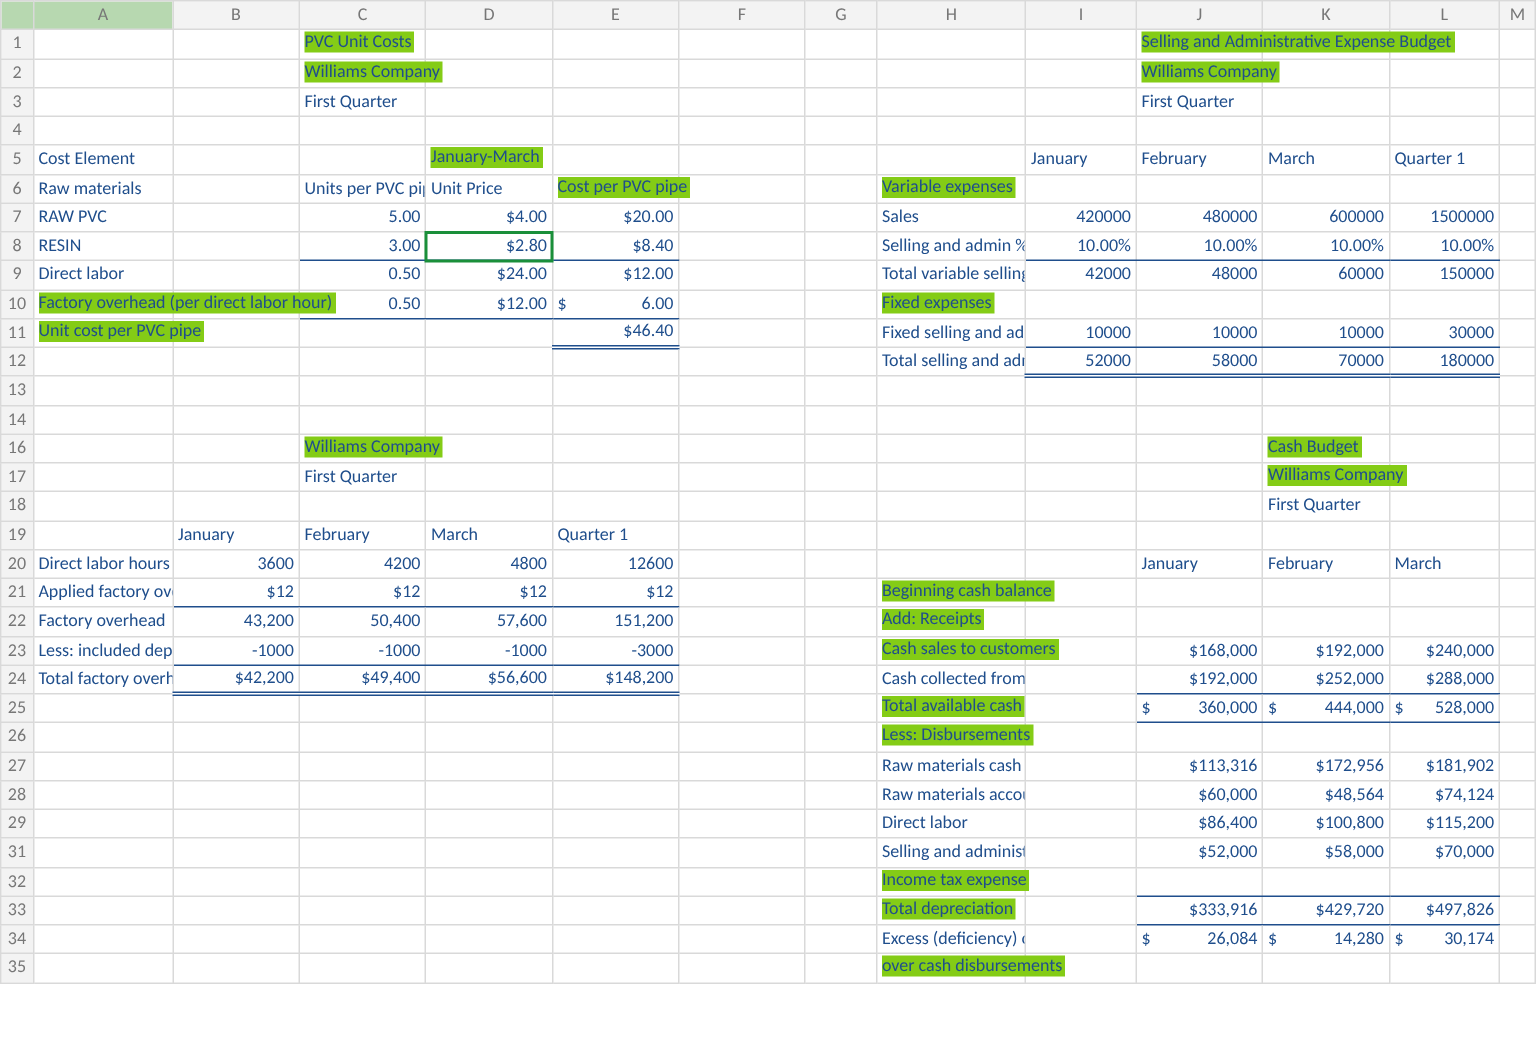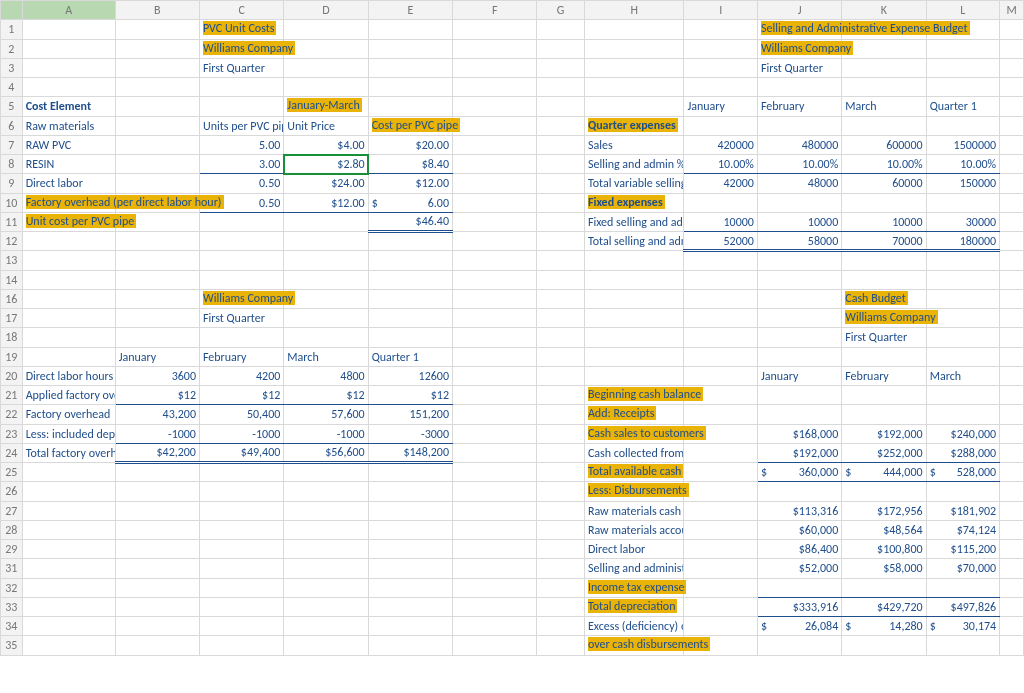--- a/index.html
+++ b/index.html
@@ -7,28 +7,28 @@
   table{border-collapse:collapse;table-layout:fixed;width:1024px}
   col.rh{width:20px}
   col.cA{width:86px}col.cB{width:78px}col.cC{width:78px}col.cD{width:78px}
   col.cE{width:78px}col.cF{width:78px}col.cG{width:44px}col.cH{width:92px}
   col.cI{width:68px}col.cJ{width:78px}col.cK{width:78px}col.cL{width:68px}
   col.cM{width:22px}
   td,th{border:1px solid #d9d9d9;height:19.25px;padding:0 3px;overflow:visible;white-space:nowrap;vertical-align:middle}
   th{background:#f3f3f3;color:#777;font-weight:normal;text-align:center}
   th.sel{background:#b7d8b0}
   .r{text-align:right}
-  .b{font-weight:bold}
+  .b{font-weight:normal}
   .ind1{}
   .ub{border-bottom:1px solid #1f4e8c}
   .dbl{border-bottom:3px double #1f4e8c}
   .clip{overflow:hidden;text-overflow:clip}
   .active{outline:2px solid #1a8f3a;outline-offset:-1px;position:relative;z-index:2}
   .spill{position:relative}
-  .spill>span{position:absolute;left:3px;top:1px;white-space:nowrap;background:#eab308;padding-right:2px}
+  .spill>span{position:absolute;left:3px;top:1px;white-space:nowrap;background:#84cc16;padding-right:2px}
 </style>
 </head>
 <body>
 
 <table>
 <colgroup>
   <col class="rh">
       <col class="cA">
       <col class="cB">
       <col class="cC">
@@ -161,21 +161,21 @@
 <td>Raw materials</td>
         <td></td>
 <td class="clip">Units per PVC pipe</td>
 <td>Unit Price</td>
 <td class="spill">
           <span>Cost per PVC pipe</span>
         </td>
 <td></td>
         <td></td>
 <td class="b spill">
-          <span>Quarter expenses</span>
+          <span>Variable expenses</span>
         </td>
 <td></td>
         <td></td>
         <td></td>
         <td></td>
         <td></td>
       </tr>
 
 <tr>
         <th>7</th>

